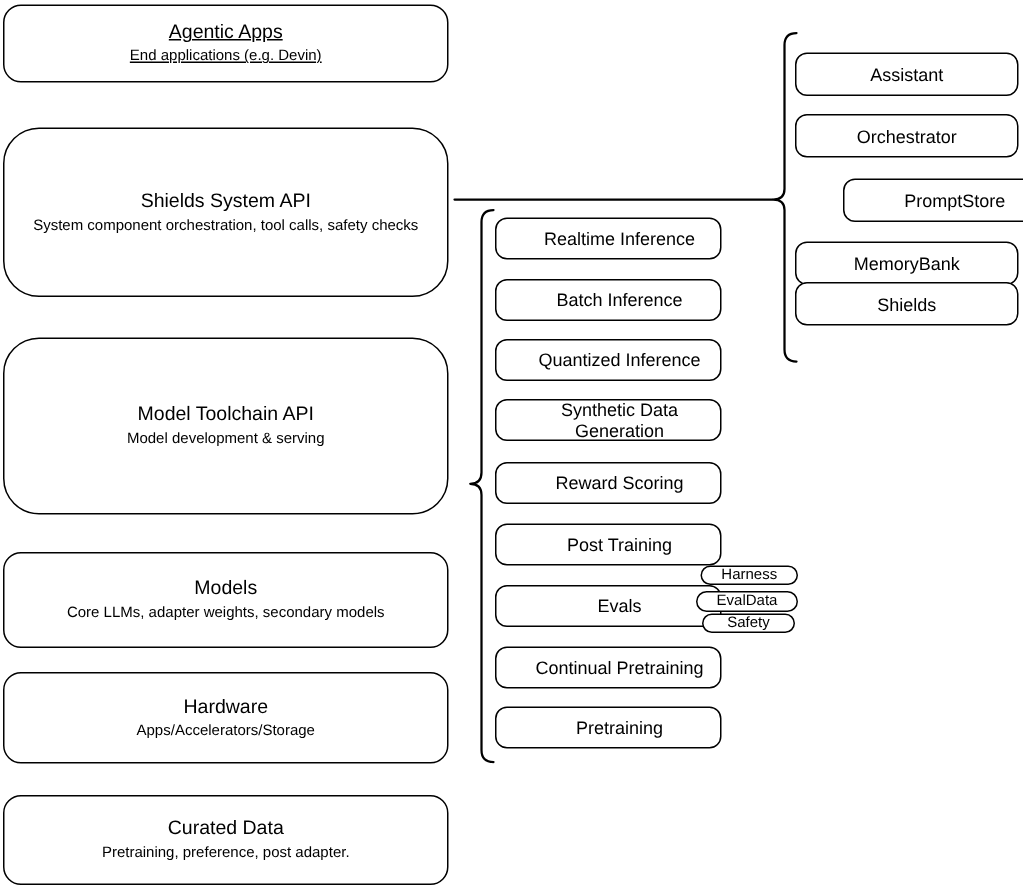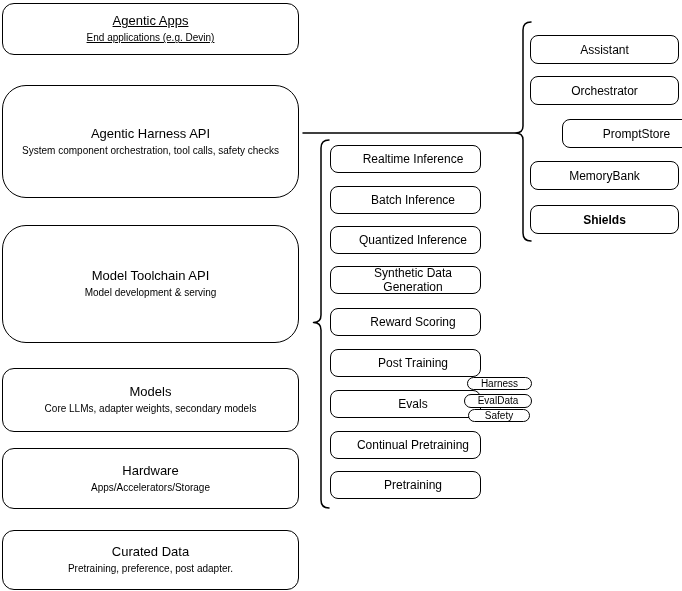--- a/index.html
+++ b/index.html
@@ -37,21 +37,21 @@
   #mb6 { top:390px; } #mb7 { top:431px; } #mb8 { top:471px; }
 
   
   .rbox {
     position:absolute; left:530px; width:149px; height:29px; box-sizing:border-box;
     border:1.5px solid #000; border-radius:8px; background:#fff;
     display:flex; align-items:center; justify-content:center;
     font-size:12px; text-align:center; z-index:2;
   }
   #rb0 { top:35px; } #rb1 { top:76px; } #rb2 { top:119px;margin-left:32px; }
-  #rb3 { top:161px; } #rb4 { top:205px;font-weight:bold; }
+  #rb3 { top:161px; } #rb4 { top:188px; }
 
   
   .pill {
     position:absolute; box-sizing:border-box; background:#fff;
     border:1.2px solid #000; border-radius:999px;
     display:flex; align-items:center; justify-content:center;
     font-size:10px; line-height:1; z-index:3;
   }
   #pill0 { left:467px; top:377px; width:65px; height:13px; }
   #pill1 { left:464px; top:394px; width:68px; height:14px; }
@@ -68,21 +68,21 @@
              C 521 133 523 135.5 523 140 V 233 C 523 238.5 525.5 241 531 241" fill="none" stroke="#000" stroke-width="1.5" stroke-linecap="round" stroke-linejoin="round"></path>
     <path d="M 329 140 C 323.5 140 321 142.5 321 148 V 315 C 321 319.5 319 322.5 313.5 322.5
              C 319 322.5 321 325.5 321 330 V 500 C 321 505.5 323.5 508 329 508" fill="none" stroke="#000" stroke-width="1.5" stroke-linecap="round" stroke-linejoin="round"></path>
   </svg>
 
   <div class="lbox" id="lb0">
     <div class="title">Agentic Apps</div>
     <div class="subtitle">End applications (e.g. Devin)</div>
   </div>
   <div class="lbox" id="lb1">
-    <div class="title">Agentic Harness API</div>
+    <div class="title">Shields System API</div>
     <div class="subtitle">System component orchestration, tool calls, safety checks</div>
   </div>
   <div class="lbox" id="lb2">
     <div class="title">Model Toolchain API</div>
     <div class="subtitle">Model development &amp; serving</div>
   </div>
   <div class="lbox" id="lb3">
     <div class="title">Models</div>
     <div class="subtitle">Core LLMs, adapter weights, secondary models</div>
   </div>

